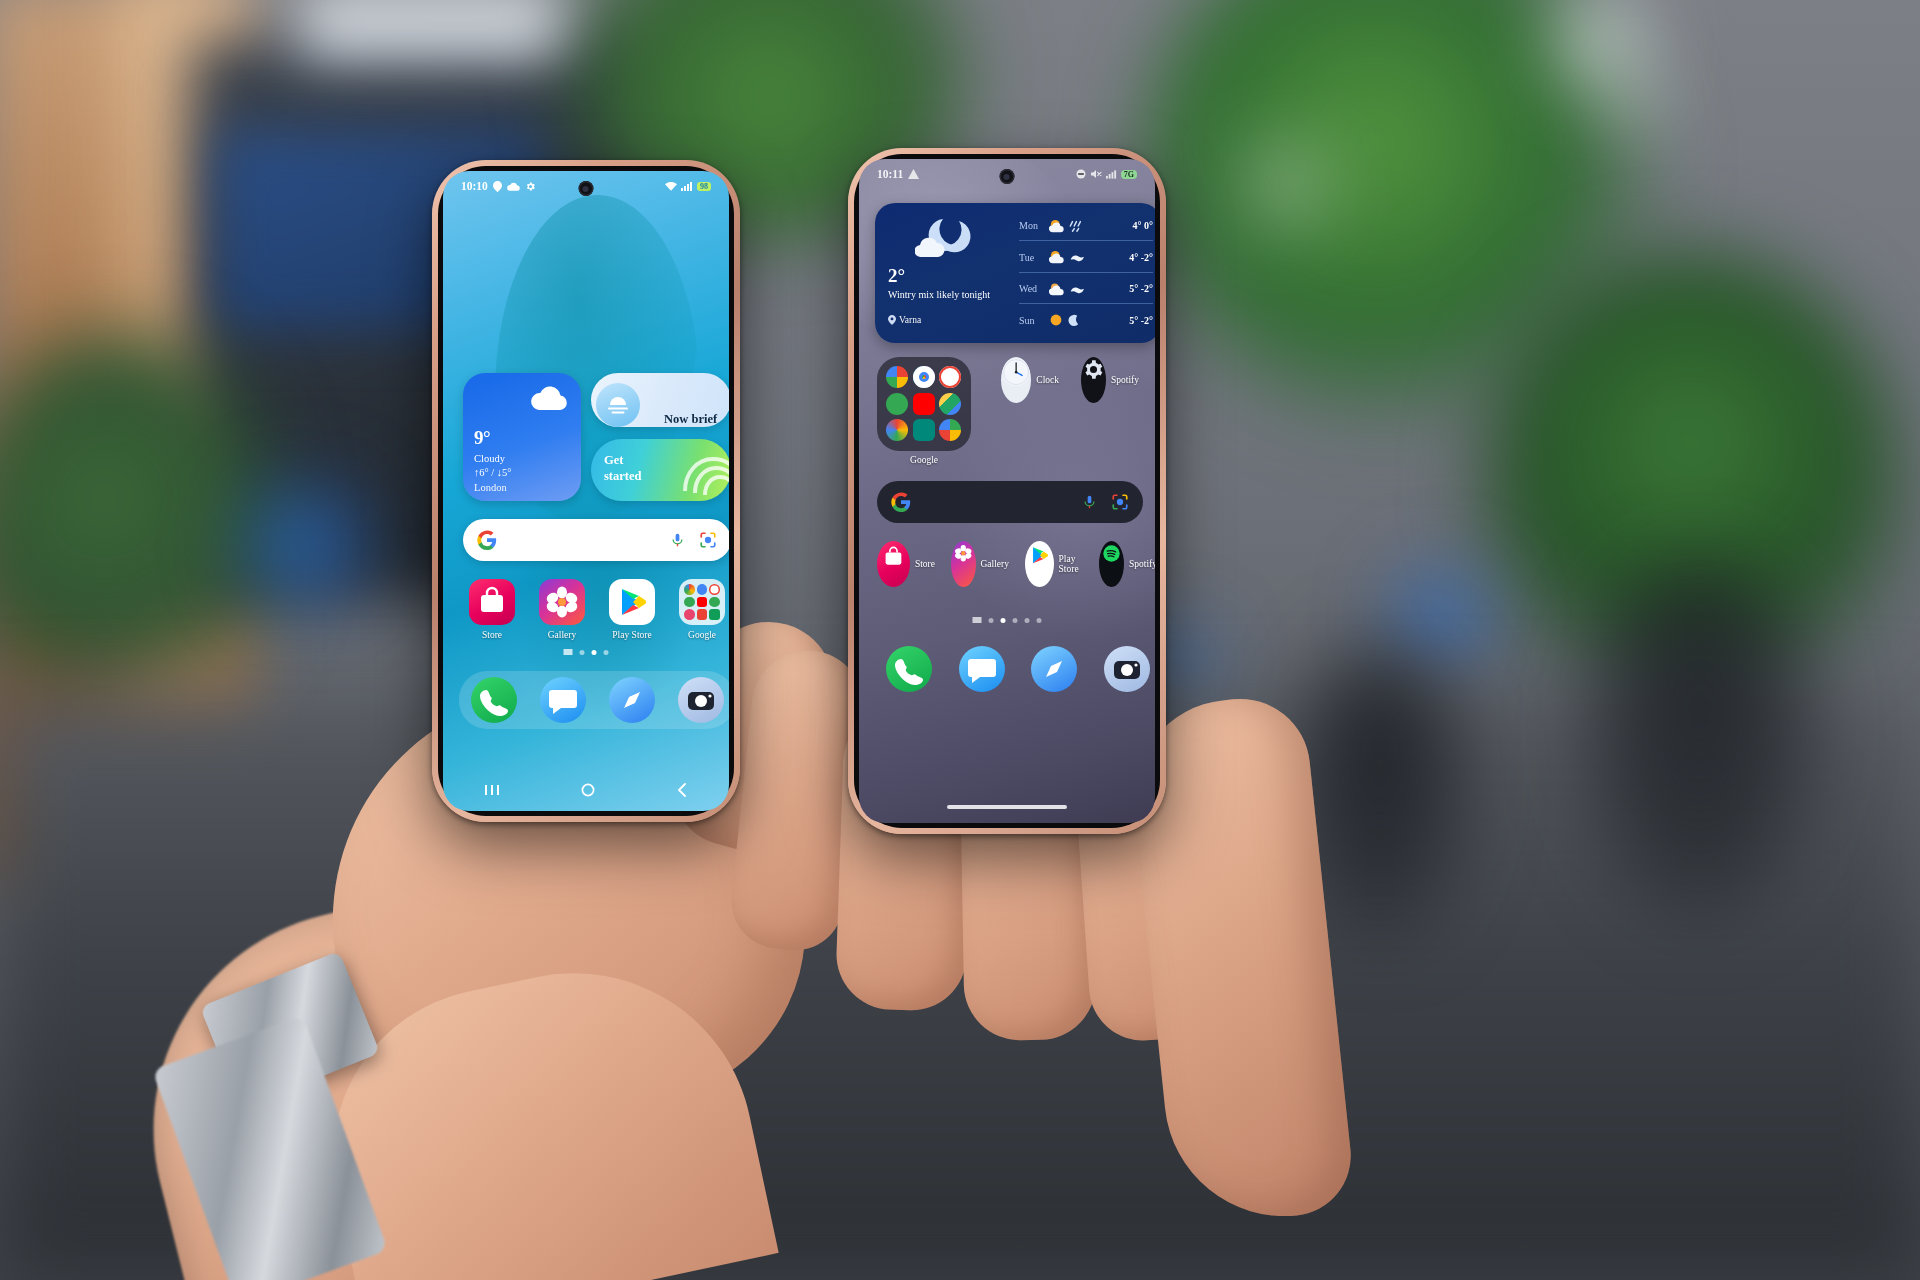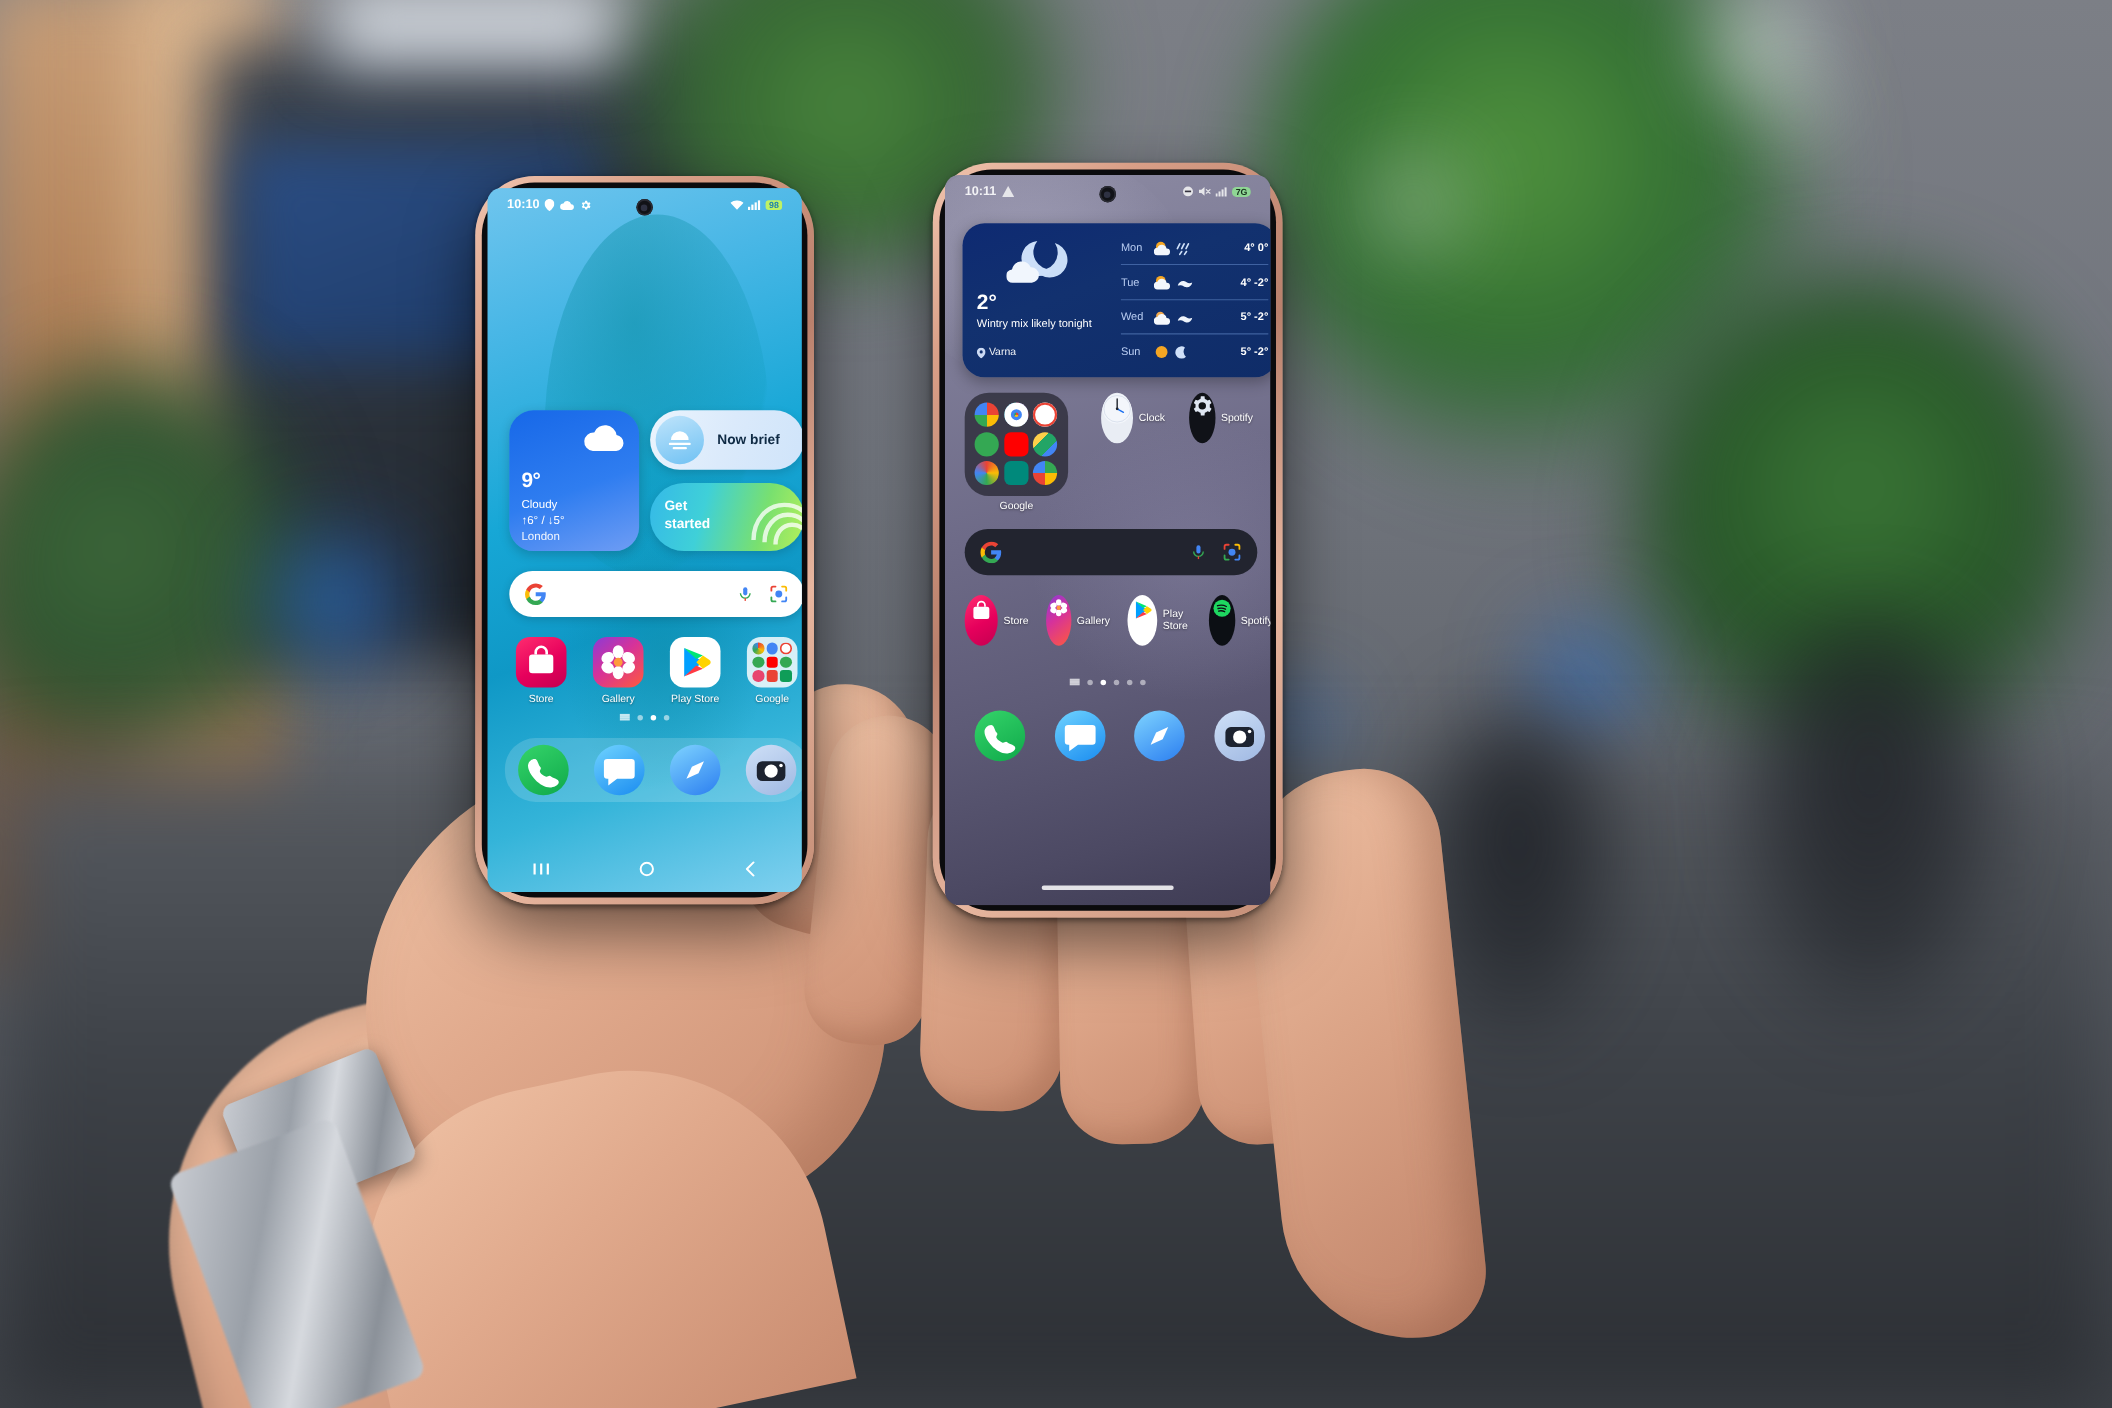--- a/index.html
+++ b/index.html
@@ -16,21 +16,21 @@
   .bg-base{position:absolute;inset:0;
     background:
       linear-gradient(180deg,#7c7f86 0%,#6f737b 35%,#585c63 70%,#3f4349 100%);}
 
   
   .phone{position:absolute;border-radius:54px;
     box-shadow:0 24px 60px rgba(0,0,0,.55), 0 2px 6px rgba(0,0,0,.5);}
   .frame{position:absolute;inset:0;border-radius:54px;
     background:linear-gradient(135deg,#f0c4ae 0%,#d99f87 18%,#b9806c 45%,#e7b69f 70%,#c48d76 100%);}
   .bezel{position:absolute;inset:6px;border-radius:48px;background:#0b0b0d;}
-  .screen{position:absolute;inset:11px;border-radius:13px;overflow:hidden;}
+  .screen{position:absolute;inset:11px;border-radius:26px;overflow:hidden;font-family:Liberation Serif, serif;}
 
   
   .statusbar{position:absolute;left:0;right:0;top:0;height:30px;
     display:flex;align-items:center;justify-content:space-between;
     padding:0 18px;box-sizing:border-box;font-size:11.5px;font-weight:700;}
   .sb-left{display:flex;align-items:center;gap:5px;}
   .sb-right{display:flex;align-items:center;gap:4px;}
   .punch{position:absolute;top:10px;left:50%;transform:translateX(-50%);
     width:15px;height:15px;border-radius:50%;background:#111217;
     box-shadow:inset 0 0 0 1.5px #2a2b33;}
@@ -53,21 +53,21 @@
     border-radius:22px;
     background:linear-gradient(160deg,#1768e8 0%,#2f7df0 55%,#6f9df4 100%);
     color:#fff;box-shadow:0 3px 10px rgba(0,0,0,.18);}
   .wgt-weather .cloud{position:absolute;right:10px;top:10px;width:46px;height:30px;}
   .wgt-weather .temp{position:absolute;left:11px;top:54px;font-size:19px;font-weight:700;letter-spacing:-.4px;}
   .wgt-weather .cond{position:absolute;left:11px;top:80px;font-size:10.5px;}
   .wgt-weather .hilo{position:absolute;left:11px;top:94px;font-size:10.5px;}
   .wgt-weather .loc{position:absolute;left:11px;top:109px;font-size:10.5px;opacity:.93;}
 
   .wgt-now{position:absolute;left:148px;top:202px;width:140px;height:54px;
-    border-radius:28px;display:flex;align-items:center;gap:12px;padding-left:5px;
+    border-radius:28px;display:flex;align-items:flex-end;gap:24px;padding-left:5px;
     box-sizing:border-box;
     background:linear-gradient(110deg,#eaf4fd 0%,#dbeafb 50%,#cfe4fa 100%);
     box-shadow:0 3px 9px rgba(0,0,0,.15);}
   .wgt-now .bubble{width:44px;height:44px;border-radius:50%;flex:0 0 44px;
     background:linear-gradient(160deg,#bfe4fb,#6fc1f3);
     display:flex;align-items:center;justify-content:center;}
   .wgt-now .lbl{font-size:12.5px;font-weight:600;color:#0f2a44;}
 
   .wgt-get{position:absolute;left:148px;top:268px;width:140px;height:62px;
     border-radius:31px;overflow:hidden;

